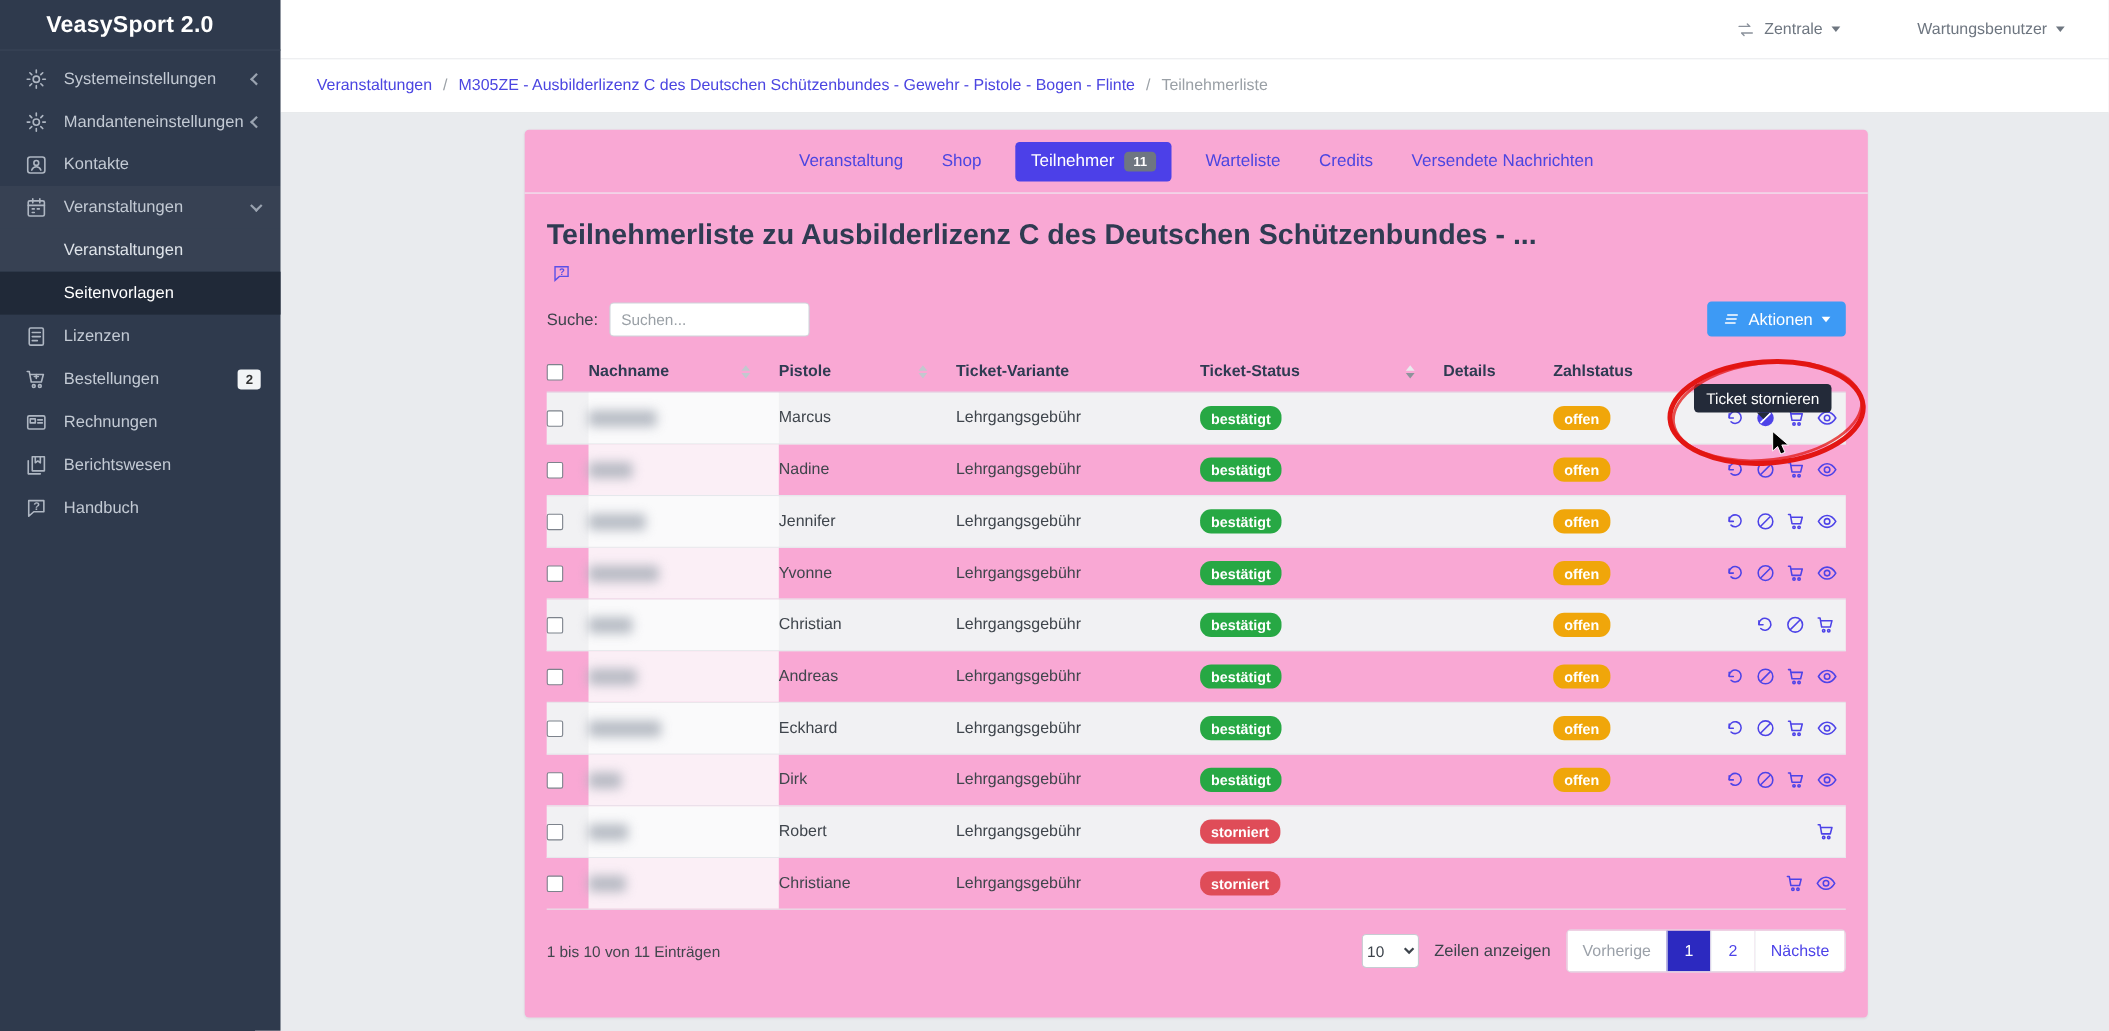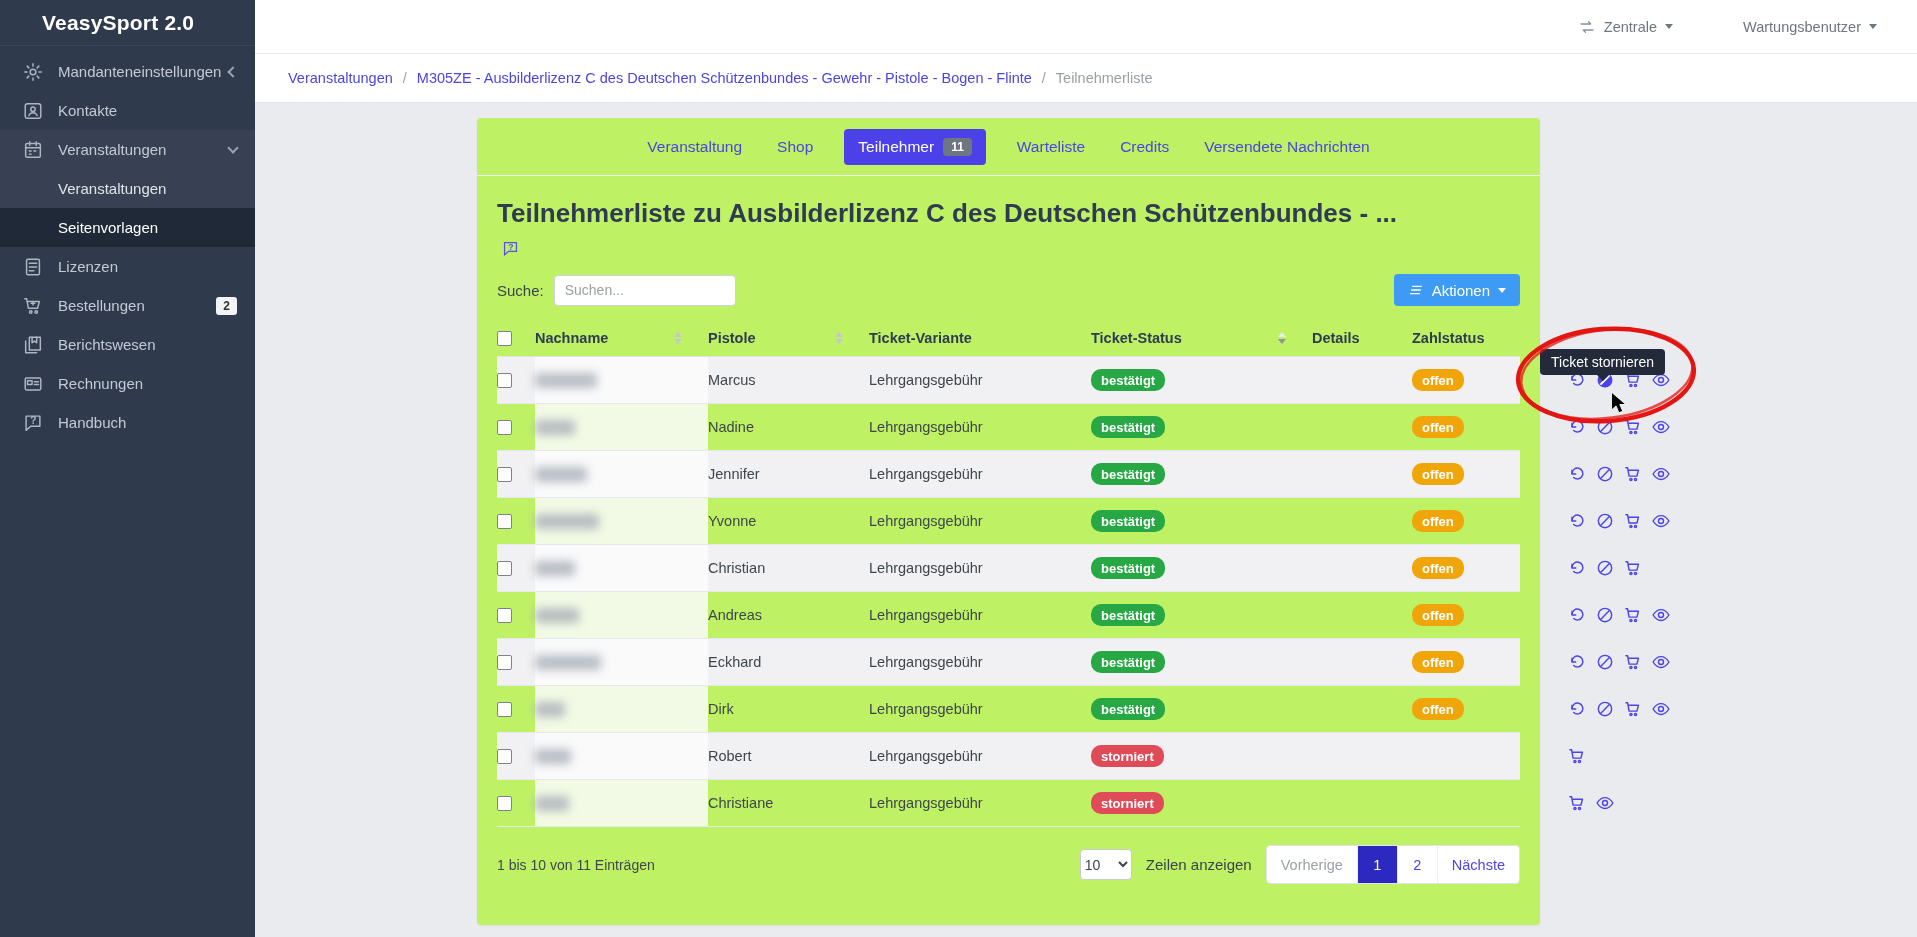--- a/index.html
+++ b/index.html
@@ -39,22 +39,22 @@
   .caret { width:0; height:0; border-left:4.5px solid transparent; border-right:4.5px solid transparent;
     border-top:5px solid #6e7680; display:inline-block; }
   .crumbbar { position:absolute; left:255px; top:54px; right:0; height:49px; background:#fff;
     border-bottom:1px solid #e3e5e8; display:flex; align-items:center; padding-left:33px; }
   .crumbbar a { color:#4b45e1; text-decoration:none; font-size:14.5px; }
   .crumb-sep { color:#9aa0a6; margin:0 10px; font-size:14.5px; }
   .crumb-cur { color:#9aa0a6; font-size:14.5px; }
 
   
   .content { position:absolute; left:255px; top:103px; right:0; bottom:0; background:#e9ebee; }
-  .card { position:absolute; left:222px; top:15px; width:1063px; height:807px;
-    background:#bef264; border-radius:4px; box-shadow:0 1px 2px rgba(40,50,60,.06); }
+  .card { position:absolute; left:222px; top:15px; width:1221px; height:807px;
+    background:#f9a8d4; border-radius:4px; box-shadow:0 1px 2px rgba(40,50,60,.06); }
 
   .tabbar { height:58px; display:flex; align-items:center; justify-content:center; gap:27px;
     border-bottom:1px solid #eef0f3; }
   .tab { color:#4b45e1; font-size:15.5px; cursor:pointer; padding:9px 4px; border-radius:4px; white-space:nowrap; }
   .tab.active { background:#4c40e8; color:#fff; padding:9px 14px; font-weight:500;
     display:flex; align-items:center; gap:9px; }
   .tab-badge { background:#6e7681; color:#fff; font-size:12px; font-weight:bold;
     border-radius:4px; padding:2px 8px; }
 
   .page-title { margin:22px 20px 0; font-size:26px; font-weight:bold; color:#2f3b52; }
@@ -135,20 +135,28 @@
 <body>
 
 <aside class="sidebar">
   <div class="logo">VeasySport 2.0</div>
   <nav class="nav" id="side-nav">
       <div class="nav-item">
         <span class="ic"><svg viewBox="0 0 24 24">
             <circle cx="12" cy="12" r="3.1"></circle>
             <path d="M12 3v2.6M12 18.4V21M3 12h2.6M18.4 12H21M5.6 5.6l1.9 1.9M16.5 16.5l1.9 1.9M18.4 5.6l-1.9 1.9M7.5 16.5l-1.9 1.9"></path>
           </svg></span>
+        <span class="lbl">Systemeinstellungen</span>
+        <span class="chev left"></span>
+      </div>
+      <div class="nav-item">
+        <span class="ic"><svg viewBox="0 0 24 24">
+            <circle cx="12" cy="12" r="3.1"></circle>
+            <path d="M12 3v2.6M12 18.4V21M3 12h2.6M18.4 12H21M5.6 5.6l1.9 1.9M16.5 16.5l1.9 1.9M18.4 5.6l-1.9 1.9M7.5 16.5l-1.9 1.9"></path>
+          </svg></span>
         <span class="lbl">Mandanteneinstellungen</span>
         <span class="chev left"></span>
       </div>
       <div class="nav-item">
         <span class="ic"><svg viewBox="0 0 24 24">
             <rect x="3.5" y="4" width="17" height="16" rx="2.5"></rect>
             <circle cx="12" cy="10" r="2.4"></circle>
             <path d="M7.5 17c.9-2.2 2.5-3.2 4.5-3.2s3.6 1 4.5 3.2"></path>
           </svg></span>
         <span class="lbl">Kontakte</span>
@@ -187,34 +195,34 @@
             <circle cx="9.5" cy="18.5" r="1.4"></circle>
             <circle cx="15.5" cy="18.5" r="1.4"></circle>
             <line x1="12" y1="7" x2="12" y2="11"></line>
             <line x1="10" y1="9" x2="14" y2="9"></line>
           </svg></span>
         <span class="lbl">Bestellungen</span>
         <span class="nav-badge">2</span>
       </div>
       <div class="nav-item">
         <span class="ic"><svg viewBox="0 0 24 24">
-            <path d="M8 3.5h12v14H8z"></path>
-            <path d="M4 7.5v13h12"></path>
-            <path d="M11 3.5v6l2.5-1.8L16 9.5v-6"></path>
-          </svg></span>
-        <span class="lbl">Berichtswesen</span>
-      </div>
-      <div class="nav-item">
-        <span class="ic"><svg viewBox="0 0 24 24">
             <rect x="3.5" y="5.5" width="17" height="13" rx="1.5"></rect>
             <rect x="6" y="8.5" width="5" height="4"></rect>
             <line x1="13.5" y1="9.5" x2="18" y2="9.5"></line>
             <line x1="13.5" y1="12.5" x2="18" y2="12.5"></line>
           </svg></span>
         <span class="lbl">Rechnungen</span>
+      </div>
+      <div class="nav-item">
+        <span class="ic"><svg viewBox="0 0 24 24">
+            <path d="M8 3.5h12v14H8z"></path>
+            <path d="M4 7.5v13h12"></path>
+            <path d="M11 3.5v6l2.5-1.8L16 9.5v-6"></path>
+          </svg></span>
+        <span class="lbl">Berichtswesen</span>
       </div>
       <div class="nav-item">
         <span class="ic"><svg viewBox="0 0 24 24">
             <path d="M4.5 4.5h15v11h-10l-5 4.5z"></path>
             <text x="9" y="13.5" font-size="11" fill="currentColor" stroke="none" font-weight="bold">?</text>
           </svg></span>
         <span class="lbl">Handbuch</span>
       </div>
     </nav>
 </aside>

